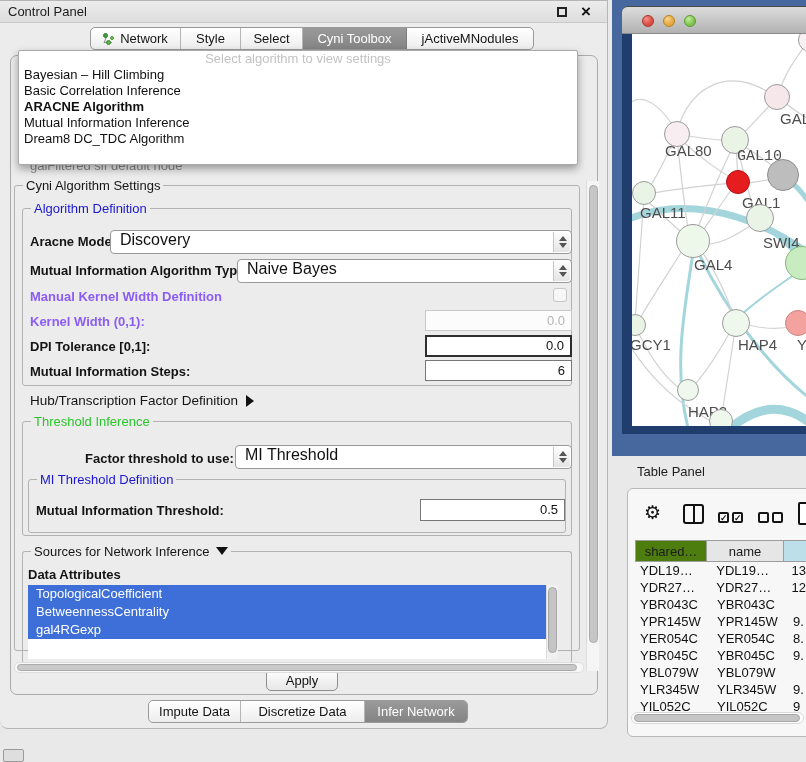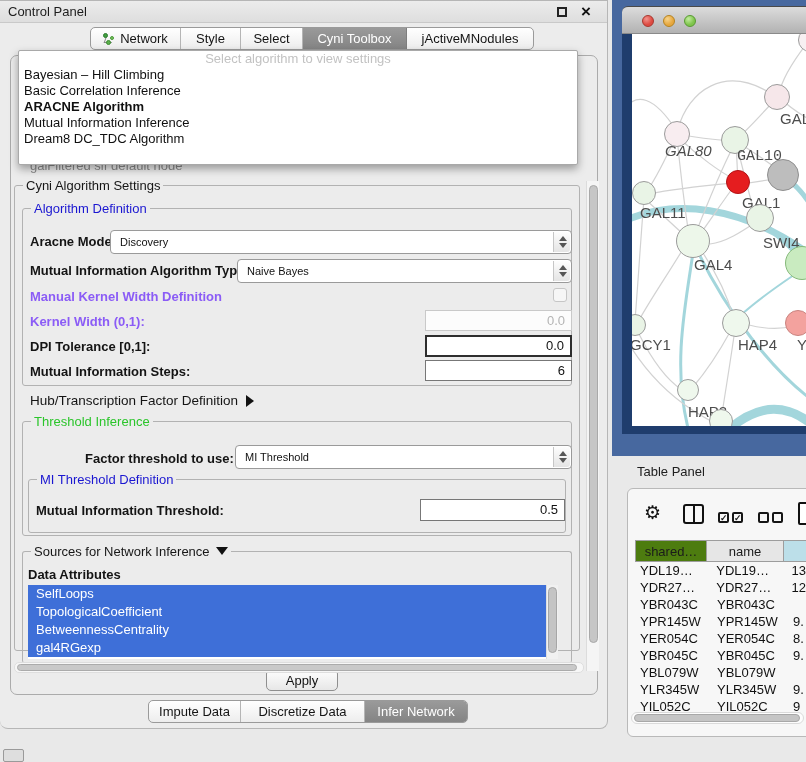--- a/index.html
+++ b/index.html
@@ -46,21 +46,21 @@
   #combo-sliver{position:absolute;left:30px;top:164px;width:540px;height:9px;overflow:hidden;z-index:5}
   #combo-sliver span{position:relative;top:-9px;font-size:13px;color:#8a8a8a}
 
   
   .group{position:absolute;border:1px solid #b2b2b2;border-radius:3px}
   .gtitle{position:absolute;top:-8px;left:8px;background:#ececec;padding:0 3px;font-size:13px;white-space:nowrap}
   .blue{color:#1a16d1}.green{color:#2bc52b}.black{color:#161616}
   .flabel{position:absolute;font-size:13px;font-weight:bold;color:#141414;white-space:nowrap}
   .flabel.dis{color:#8b5cf6}
   .combo{position:absolute;background:#fff;border:1px solid #9a9a9a;border-radius:4px;
-      font-size:11px;color:#111;display:flex;align-items:center;padding-left:9px}
+      font-size:16px;color:#111;display:flex;align-items:flex-start;padding-left:9px}
   .stepper{position:absolute;right:1px;top:1px;bottom:1px;width:17px;border-left:1px solid #c6c6c6;
       background:linear-gradient(#fdfdfd,#e4e4e4);border-radius:0 3px 3px 0}
   .stepper::before{content:"";position:absolute;left:5px;top:4px;border-left:4px solid transparent;
       border-right:4px solid transparent;border-bottom:5px solid #555}
   .stepper::after{content:"";position:absolute;left:5px;bottom:4px;border-left:4px solid transparent;
       border-right:4px solid transparent;border-top:5px solid #555}
   .tfield{position:absolute;background:#fff;font-size:13px;color:#111;text-align:right;
       padding:2px 6px 0 0;border:1px solid #777}
   .tfield.dis{border:1px solid #c9c9c9;color:#b4b4b4;background:#fcfcfc}
   .tfield.dark{border:2px solid #2e2e2e;padding-top:1px}
@@ -222,21 +222,20 @@
     <div class="tfield" style="left:420px;top:498px;width:145px;height:22px">0.5</div>
 
     <div class="group" style="left:22px;top:550px;width:550px;height:112px;border-bottom:none">
       <span class="gtitle black">
         <span>Sources for Network Inference</span><span class="arrow-d"></span>
       </span>
     </div>
     <span class="flabel" style="left:28px;top:566px">Data Attributes</span>
     <div id="attr-list">
 
-    <div class="attr-item">SelfLoops</div>
         <div class="attr-item">TopologicalCoefficient</div>
         <div class="attr-item">BetweennessCentrality</div>
         <div class="attr-item">gal4RGexp</div>
         <div id="attr-scroll">
           <div id="attr-thumb"></div>
         </div>
       </div>
 
     <div id="vscroll">
         <div id="vthumb"></div>
@@ -304,21 +303,21 @@
       <path class="ge" d="M 98 298 C 86 320 72 340 61 353"></path>
       <path class="ge" d="M 102 302 C 98 330 93 360 90 380"></path>
       <path class="ge" d="M 117 291 C 133 295 150 295 162 292"></path>
       <path class="ge" d="M 7 300 C 22 330 38 348 50 356"></path>
       <path class="ge" d="M -10 298 C 28 368 88 400 150 410"></path>
     </svg>
   <div class="node" style="left: 166px; top: -6px; height: 24px; width: 24px; background: rgb(247, 240, 242); border-color: rgb(155, 155, 155);"></div>
       <div class="node" style="left: 132px; top: 50px; height: 26px; width: 26px; background: rgb(246, 231, 234); border-color: rgb(155, 155, 155);"></div>
       <div class="nlabel" style="left: 148px; top: 76px;">GAL</div>
       <div class="node" style="left: 32px; top: 87px; height: 26px; width: 26px; background: rgb(248, 237, 240); border-color: rgb(155, 155, 155);"></div>
-      <div class="nlabel" style="left: 33px; top: 108px; font-style: italic;">GAL80</div>
+      <div class="nlabel" style="left: 33px; top: 108px;">GAL80</div>
       <div class="node" style="left: 89px; top: 92px; height: 28px; width: 28px; background: rgb(233, 244, 230); border-color: rgb(155, 155, 155);"></div>
       <div class="nlabel" style="left: 105px; top: 114px; font-family: Liberation Mono, monospace;">GAL10</div>
       <div class="node" style="left: 94px; top: 136px; height: 24px; width: 24px; background: rgb(229, 29, 31); border-color: rgb(179, 18, 21);"></div>
       <div class="nlabel" style="left: 110px; top: 160px;">GAL1</div>
       <div class="node" style="left: 135px; top: 125px; height: 32px; width: 32px; background: rgb(189, 189, 189); border-color: rgb(143, 143, 143);"></div>
       <div class="node" style="left: 0px; top: 147px; height: 24px; width: 24px; background: rgb(233, 244, 230); border-color: rgb(155, 155, 155);"></div>
       <div class="nlabel" style="left: 8px; top: 170px;">GAL11</div>
       <div class="node" style="left: 114px; top: 170px; height: 28px; width: 28px; background: rgb(233, 244, 230); border-color: rgb(155, 155, 155);"></div>
       <div class="nlabel" style="left: 131px; top: 200px;">SWI4</div>
       <div class="node" style="left: 153px; top: 212px; height: 34px; width: 34px; background: rgb(201, 235, 192); border-color: rgb(134, 185, 122);"></div>

